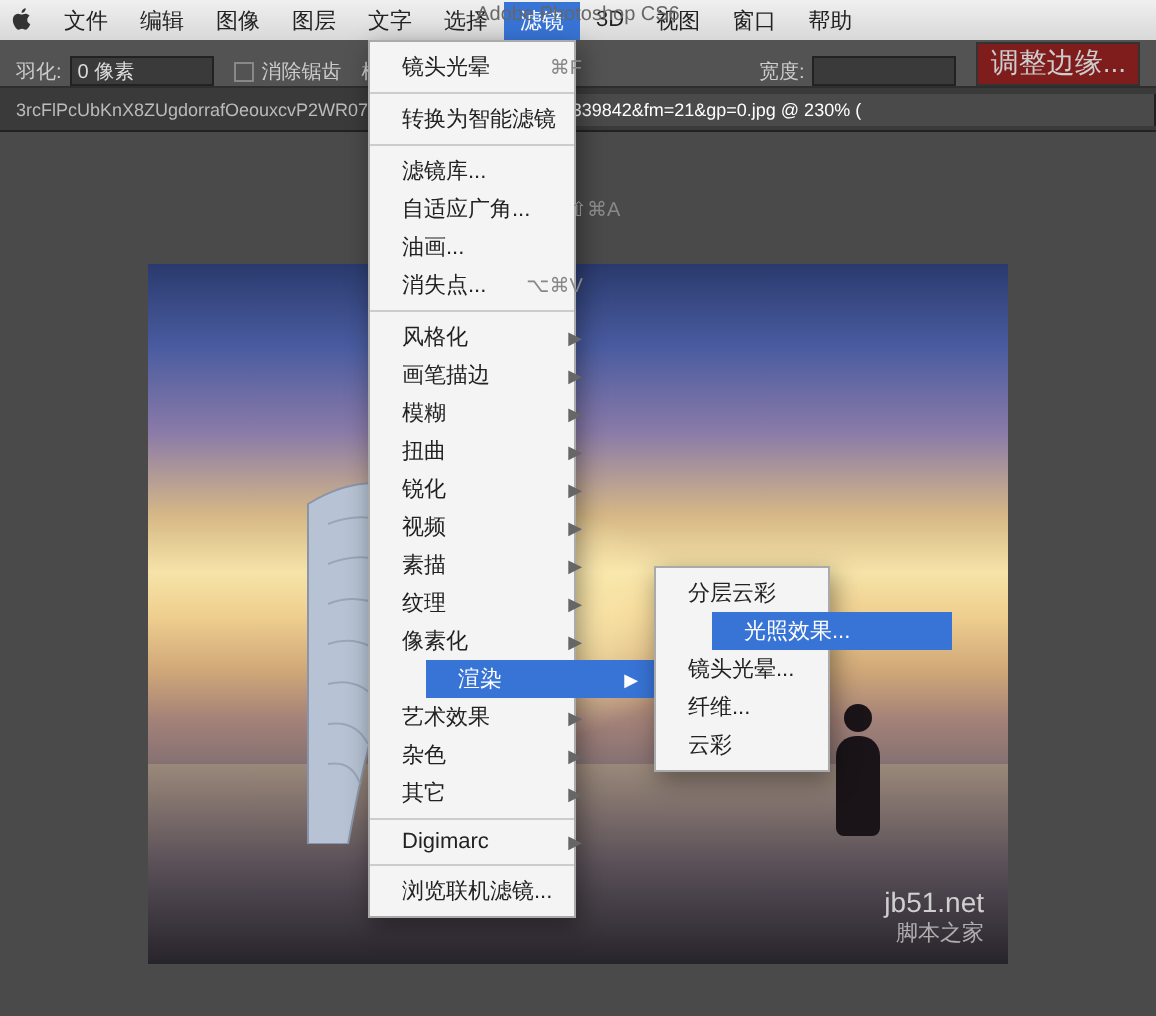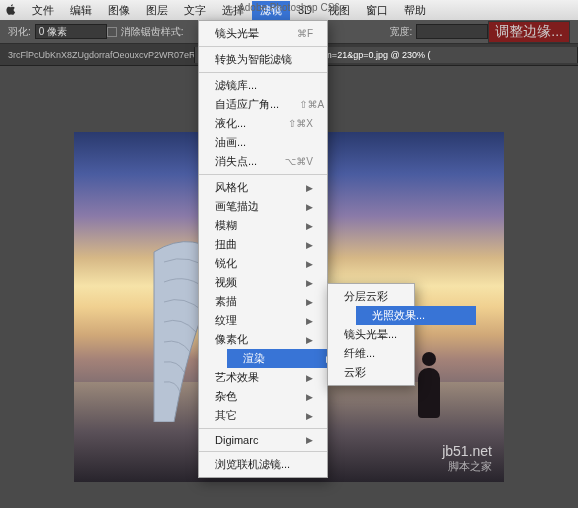--- a/index.html
+++ b/index.html
@@ -2,21 +2,21 @@
 <html><head>
 <meta charset="utf-8">
 <style>
   * { margin: 0; padding: 0; box-sizing: border-box; font-family: "Microsoft YaHei", Arial, sans-serif; }
   body { width: 578px; height: 508px; background: #4a4a4a; overflow: hidden; position: relative; }
   .menubar { height: 20px; background: linear-gradient(#f0f0f0,#d8d8d8); display: flex; align-items: center; padding: 0 4px; font-size: 11px; color: #222; }
   .apple { width: 14px; height: 14px; margin-right: 6px; }
   .menubar .mitem { padding: 2px 8px; cursor: default; }
   .menubar .mitem.active { background: #3874d6; color: #fff; }
   .app-title { position: absolute; top: 2px; left: 50%; transform: translateX(-50%); font-size: 10px; color: #666; }
-  .toolbar { height: 24px; background: #535353; display: flex; align-items: center; font-size: 10px; color: #ccc; padding: 0 8px; border-bottom: 1px solid #2e2e2e; }
+  .toolbar { height: 24px; background: #535353; display: flex; align-items: flex-end; font-size: 10px; color: #ccc; padding: 0 8px; gap: 10px; border-bottom: 1px solid #2e2e2e; }
   .toolbar .field { display: flex; align-items: center; gap: 4px; }
   .toolbar input { width: 72px; background: #3a3a3a; border: 1px solid #222; color: #ddd; font-size: 10px; padding: 1px 3px; }
   .toolbar .chk { width: 10px; height: 10px; border: 1px solid #888; display:inline-block; }
   .tabbar { height: 22px; background: #3a3a3a; display: flex; align-items: center; font-size: 9px; color: #bbb; border-bottom: 1px solid #222; }
   .tabbar .tab { padding: 3px 8px; border-right: 1px solid #222; white-space: nowrap; overflow: hidden; }
   .tabbar .tab:first-child { max-width: 195px; }
   .tabbar .tab.active { background: #4a4a4a; color: #fff; }
   .canvas-area { position: absolute; top: 66px; left: 0; right: 0; bottom: 0; background: #4a4a4a; display:flex; align-items:center; justify-content:center; }
   .photo { width: 430px; height: 350px; margin-top: 40px; position: relative; overflow: hidden; background: linear-gradient(180deg,#2a3a6e 0%,#4a5ca0 12%,#8a7aa8 24%,#d6b886 36%,#f6e3a8 44%,#f0d090 50%,#d0a878 58%,#a48278 65%,#5d5a6a 80%,#2c2e3e 100%); }
   .sun { position:absolute; top:120px; left:80px; width:200px; height:120px; background: radial-gradient(ellipse at center,#fff8d0 0%,rgba(255,240,180,.6) 30%,rgba(255,220,160,0) 70%); }
@@ -29,21 +29,21 @@
   .watermark { position:absolute; bottom:8px; right:12px; color:rgba(255,255,255,.75); font-size:14px; font-family: Arial; text-align:right;margin-top:21px; }
   .watermark .sub { font-size:11px; color:rgba(255,255,255,.6);font-family:Liberation Mono, monospace; }
   
   .menu { position:absolute; background:#f4f4f4; border:1px solid #aaa; box-shadow:2px 4px 12px rgba(0,0,0,.4); font-size:11px; color:#222; padding:3px 0; }
   .menu .row { display:flex; align-items:center; justify-content:space-between; padding:2px 14px 2px 16px; white-space:nowrap; cursor:default; min-width:120px; }
   .menu .row.sel { background:#3874d6; color:#fff;margin-left:28px; }
   .menu .row .sc { color:#888; font-size:10px; margin-left:20px; }
   .menu .sep { height:1px; background:#ccc; margin:3px 0; }
   .menu .arrow { font-size:9px; color:#666; margin-left:18px; }
   .menu .row.sel .arrow { color:#fff; }
-  .menu1 { top:20px; left:198px; width:130px; }
+  .menu1 { top:20px; left:184px; width:104px; }
   .menu2 { top:283px; left:327px; width:88px; }
 </style>
 </head>
 <body>
 
 <div class="menubar">
   <svg class="apple" viewBox="0 0 16 16">
       <path fill="#333" d="M11 8c0-1.5 1.2-2.3 1.3-2.4-0.7-1-1.8-1.2-2.2-1.2-0.9-0.1-1.8 0.5-2.3 0.5s-1.2-0.5-2-0.5c-1 0-2 0.6-2.5 1.5-1.1 1.9-0.3 4.6 0.8 6.1 0.5 0.7 1.1 1.5 1.9 1.5 0.8 0 1.1-0.5 2-0.5s1.2 0.5 2 0.5c0.8 0 1.4-0.7 1.9-1.5 0.6-0.8 0.8-1.7 0.8-1.7s-1.7-0.6-1.7-2.3zM9.5 3.2c0.4-0.5 0.7-1.2 0.6-1.9-0.6 0-1.3 0.4-1.7 0.9-0.4 0.4-0.7 1.1-0.6 1.8 0.7 0 1.3-0.3 1.7-0.8z"></path>
     </svg>
   <span class="mitem">文件</span>
@@ -119,24 +119,20 @@
   <div id="fg1">
       <div class="row">
         <span>滤镜库...</span>
         <span class="sc"></span>
       </div>
       <div class="row">
         <span>自适应广角...</span>
         <span class="sc">⇧⌘A</span>
       </div>
       <div class="row">
-        <span>液化...</span>
-        <span class="sc">⇧⌘X</span>
-      </div>
-      <div class="row">
         <span>油画...</span>
         <span class="sc"></span>
       </div>
       <div class="row">
         <span>消失点...</span>
         <span class="sc">⌥⌘V</span>
       </div>
     </div>
   <div class="sep"></div>
   <div id="fg2">

